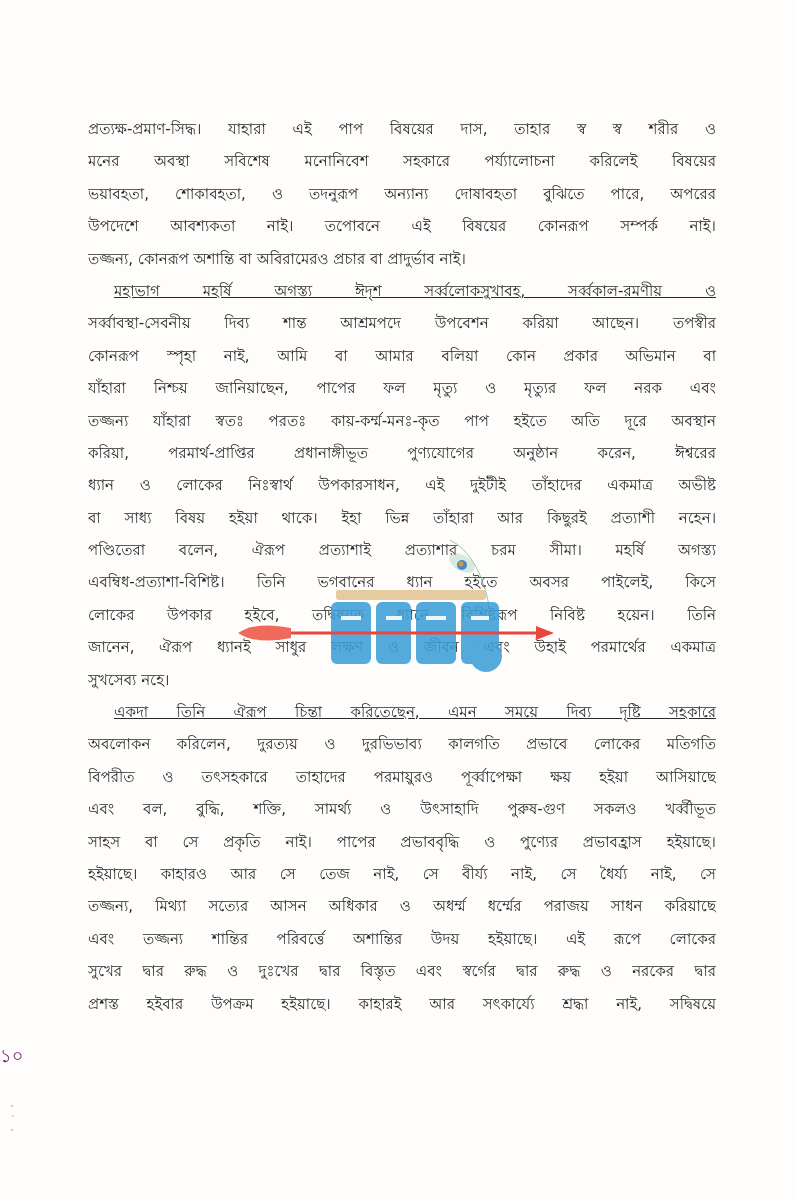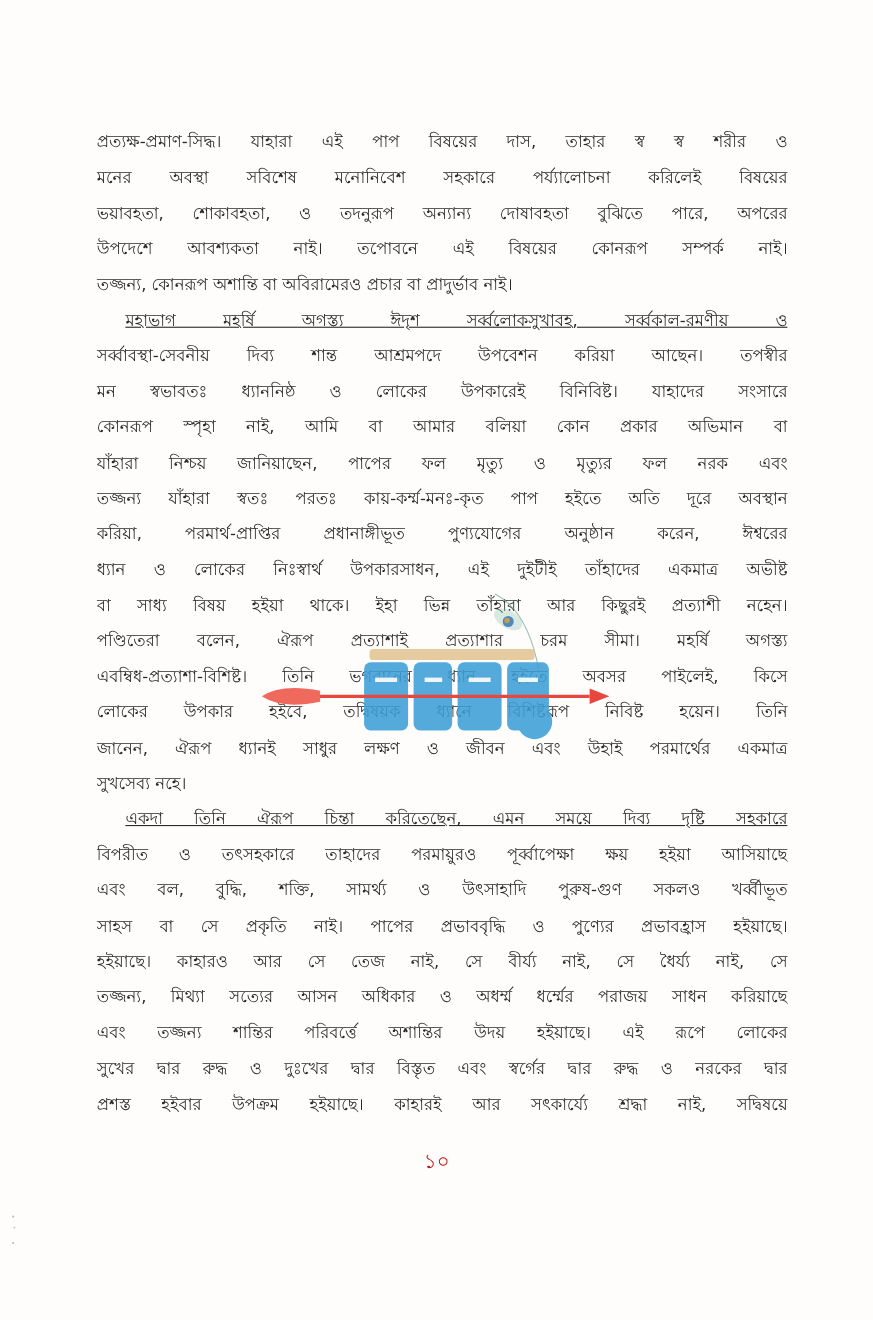--- a/index.html
+++ b/index.html
@@ -18,54 +18,54 @@
     height: 32.4px; line-height: 32.4px;
     font-size: 15px;
     white-space: nowrap;
     text-align: justify; text-align-last: justify;
     overflow: hidden;
   }
   .line.indent { padding-left: 26px; text-decoration: underline; }
   .line.last { text-align-last: left; }
   .page-number {
     position: absolute; left: 0; width: 794px; top: 1042px;
-    text-align: center; font-size: 18px; color: #b91c1c;
+    font-size: 18px; color: #701a75;
   }
   .watermark {
     position: absolute; left: 236px; top: 586px; width: 330px; height: 100px;
     pointer-events: none;
   }
   .feather { position: absolute; left: 440px; top: 535px; width: 60px; height: 80px; pointer-events: none; }
   .edge-marks { position: absolute; left: 8px; top: 1100px; width: 10px; height: 60px; }
 </style>
 </head>
 <body>
 
 <div class="page">
   <div class="text-block" id="text-block">
       <div class="line">প্রত্যক্ষ-প্রমাণ-সিদ্ধ। যাহারা এই পাপ বিষয়ের দাস, তাহার স্ব স্ব শরীর ও</div>
       <div class="line">মনের অবস্থা সবিশেষ মনোনিবেশ সহকারে পর্য্যালোচনা করিলেই বিষয়ের</div>
       <div class="line">ভয়াবহতা, শোকাবহতা, ও তদনুরূপ অন্যান্য দোষাবহতা বুঝিতে পারে, অপরের</div>
       <div class="line">উপদেশে আবশ্যকতা নাই। তপোবনে এই বিষয়ের কোনরূপ সম্পর্ক নাই।</div>
       <div class="line last">তজ্জন্য, কোনরূপ অশান্তি বা অবিরামেরও প্রচার বা প্রাদুর্ভাব নাই।</div>
       <div class="line indent">মহাভাগ মহর্ষি অগস্ত্য ঈদৃশ সর্ব্বলোকসুখাবহ, সর্ব্বকাল-রমণীয় ও</div>
       <div class="line">সর্ব্বাবস্থা-সেবনীয় দিব্য শান্ত আশ্রমপদে উপবেশন করিয়া আছেন। তপস্বীর</div>
-      <div class="line">মন স্বভাবতঃ ধ্যাননিষ্ঠ ও লোকের উপকারেই বিনিবিষ্ট। যাহাদের সংসারে</div>
       <div class="line">কোনরূপ স্পৃহা নাই, আমি বা আমার বলিয়া কোন প্রকার অভিমান বা</div>
       <div class="line">যাঁহারা নিশ্চয় জানিয়াছেন, পাপের ফল মৃত্যু ও মৃত্যুর ফল নরক এবং</div>
       <div class="line">তজ্জন্য যাঁহারা স্বতঃ পরতঃ কায়-কর্ম্ম-মনঃ-কৃত পাপ হইতে অতি দূরে অবস্থান</div>
       <div class="line">করিয়া, পরমার্থ-প্রাপ্তির প্রধানাঙ্গীভূত পুণ্যযোগের অনুষ্ঠান করেন, ঈশ্বরের</div>
       <div class="line">ধ্যান ও লোকের নিঃস্বার্থ উপকারসাধন, এই দুইটীই তাঁহাদের একমাত্র অভীষ্ট</div>
       <div class="line">বা সাধ্য বিষয় হইয়া থাকে। ইহা ভিন্ন তাঁহারা আর কিছুরই প্রত্যাশী নহেন।</div>
       <div class="line">পণ্ডিতেরা বলেন, ঐরূপ প্রত্যাশাই প্রত্যাশার চরম সীমা। মহর্ষি অগস্ত্য</div>
       <div class="line">এবম্বিধ-প্রত্যাশা-বিশিষ্ট। তিনি ভগবানের ধ্যান হইতে অবসর পাইলেই, কিসে</div>
       <div class="line">লোকের উপকার হইবে, তদ্বিষয়ক ধ্যানে বিশিষ্টরূপ নিবিষ্ট হয়েন। তিনি</div>
       <div class="line">জানেন, ঐরূপ ধ্যানই সাধুর লক্ষণ ও জীবন এবং উহাই পরমার্থের একমাত্র</div>
       <div class="line last">সুখসেব্য নহে।</div>
       <div class="line indent">একদা তিনি ঐরূপ চিন্তা করিতেছেন, এমন সময়ে দিব্য দৃষ্টি সহকারে</div>
+      <div class="line">অবলোকন করিলেন, দুরত্যয় ও দুরভিভাব্য কালগতি প্রভাবে লোকের মতিগতি</div>
       <div class="line">বিপরীত ও তৎসহকারে তাহাদের পরমায়ুরও পূর্ব্বাপেক্ষা ক্ষয় হইয়া আসিয়াছে</div>
       <div class="line">এবং বল, বুদ্ধি, শক্তি, সামর্থ্য ও উৎসাহাদি পুরুষ-গুণ সকলও খর্ব্বীভূত</div>
       <div class="line">সাহস বা সে প্রকৃতি নাই। পাপের প্রভাববৃদ্ধি ও পুণ্যের প্রভাবহ্রাস হইয়াছে।</div>
       <div class="line">হইয়াছে। কাহারও আর সে তেজ নাই, সে বীর্য্য নাই, সে ধৈর্য্য নাই, সে</div>
       <div class="line">তজ্জন্য, মিথ্যা সত্যের আসন অধিকার ও অধর্ম্ম ধর্ম্মের পরাজয় সাধন করিয়াছে</div>
       <div class="line">এবং তজ্জন্য শান্তির পরিবর্ত্তে অশান্তির উদয় হইয়াছে। এই রূপে লোকের</div>
       <div class="line">সুখের দ্বার রুদ্ধ ও দুঃখের দ্বার বিস্তৃত এবং স্বর্গের দ্বার রুদ্ধ ও নরকের দ্বার</div>
       <div class="line">প্রশস্ত হইবার উপক্রম হইয়াছে। কাহারই আর সৎকার্য্যে শ্রদ্ধা নাই, সদ্বিষয়ে</div>
     </div>
 

